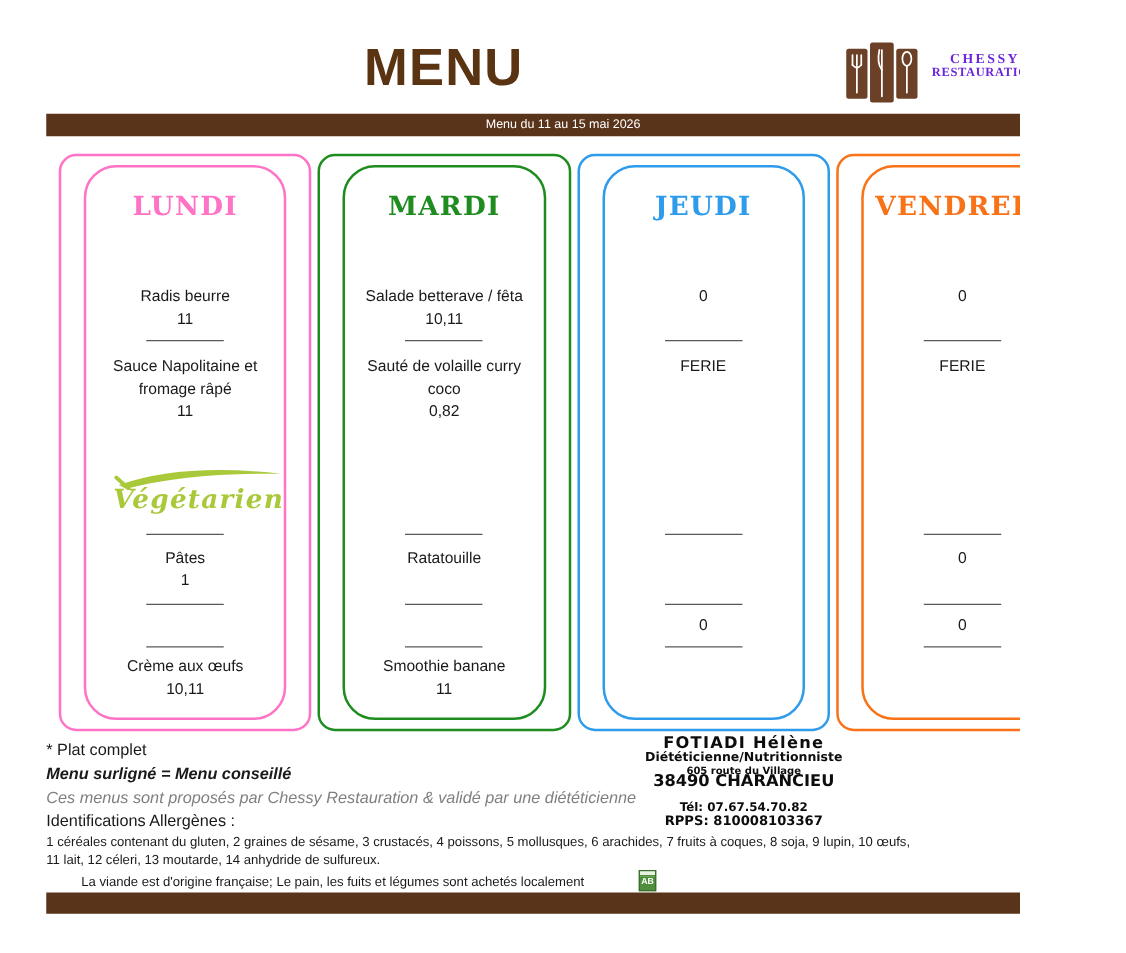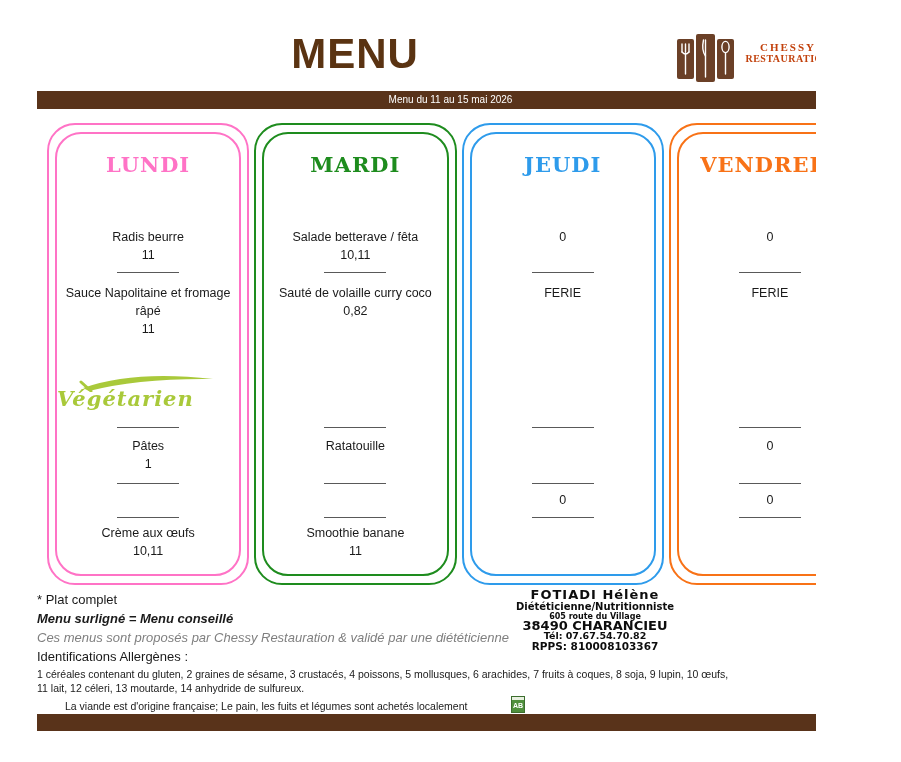--- a/index.html
+++ b/index.html
@@ -11,34 +11,34 @@
   
   .title {
     position:absolute; top:30px; left:355px; transform:translateX(-50%);
     font-size:42px; font-weight:800; letter-spacing:1px; color:#5a3312;
     font-family:"Liberation Sans", sans-serif;
   }
   .brand { position:absolute; top:33px; left:676px; width:160px; height:50px; }
   .brand-svg { position:absolute; left:0; top:0; }
   .brand-text {
     position:absolute; left:66px; top:8px; width:92px; text-align:center;
-    color:#c2410c; font-family:"Liberation Serif", serif; font-weight:bold;
+    color:#6d28d9; font-family:"Liberation Serif", serif; font-weight:bold;
   }
   .brand-line1 { font-size:11px; letter-spacing:2px; }
   .brand-line2 { font-size:10px; letter-spacing:0.5px; }
   
   .banner {
     position:absolute; left:37px; top:91px; width:827px; height:18px;
     background:var(--brown); color:#ffffff; font-size:10px; line-height:18px;
     text-align:center;
   }
   
   .columns { position:absolute; left:47px; top:123px; width:824px; height:462px; display:flex; gap:5px; }
   .day-col {
-    flex:1 1 0; border:2px solid var(--c); border-radius:28px; padding:7px 6px;
+    flex:1 1 0; border:2px solid var(--c); border-radius:14px; padding:7px 18px;
     background:#fff;
   }
   .day-col .inner {
     position:relative; height:100%; border:2px solid var(--c); border-radius:26px;
   }
   .day-title {
     position:absolute; top:18px; left:0; right:0; text-align:center;
     color:var(--c); font-family:"DejaVu Serif", serif; font-weight:bold;
     font-size:21px; letter-spacing:1px;
   }
@@ -46,42 +46,42 @@
     position:absolute; left:4px; right:4px; text-align:center;
     font-size:12.5px; line-height:18px; white-space:pre-line; color:#1a1a1a;
   }
   .sep {
     position:absolute; left:50%; transform:translateX(-50%);
     width:62px; border-top:1px solid #595959;
   }
   .rowA { top:94px; }
   .sepA { top:138px; }
   .rowB { top:150px; }
-  .veg  { position:absolute; top:240px; left:0; right:0; height:46px; text-align:left; }
+  .veg  { position:absolute; top:240px; left:0; right:0; height:46px; text-align:right; }
   .veg-word {
     font-family:"DejaVu Serif", serif; font-style:italic; font-weight:bold;
     font-size:21px; color:#a9c93a; letter-spacing:1px; position:relative; top:12px;
   }
   .veg-leaf { position:absolute; left:22px; top:0px; }
   .sepB { top:293px; }
   .rowC { top:303px; }
   .sepC { top:349px; }
   .rowD { top:357px; }
   .sepD { top:383px; }
   .rowE { top:390px; }
   
   .stamp {
     position:absolute; left:497px; top:588px; width:196px; text-align:center;
     color:#0d0d0d; font-family:"DejaVu Sans", sans-serif; font-weight:bold;
   }
   .stamp-name  { font-size:13px; letter-spacing:1px; line-height:13px; }
   .stamp-title { font-size:10px; line-height:11px; }
   .stamp-addr1 { font-size:8px;  line-height:9px; }
   .stamp-addr2 { font-size:13px; line-height:9px; }
-  .stamp-tel   { font-size:9.5px; line-height:11px; }
+  .stamp-tel   { font-size:9.5px; line-height:11px;margin-top:11px; }
   .stamp-rpps  { font-size:10.5px; line-height:11px; }
   
   .foot { position:absolute; left:37px; font-size:13px; color:#1a1a1a; }
   .f-plat    { top:592px; }
   .f-surl    { top:611px; font-weight:bold; font-style:italic; }
   .f-prop    { top:630px; font-style:italic; color:#7f7f7f; }
   .f-allt    { top:649px; }
   .f-all     { top:667px; font-size:10.5px; line-height:14px; white-space:pre-line; }
   .f-viande  { top:700px; font-size:10.5px;padding-left:28px; }
   .ab-logo {

